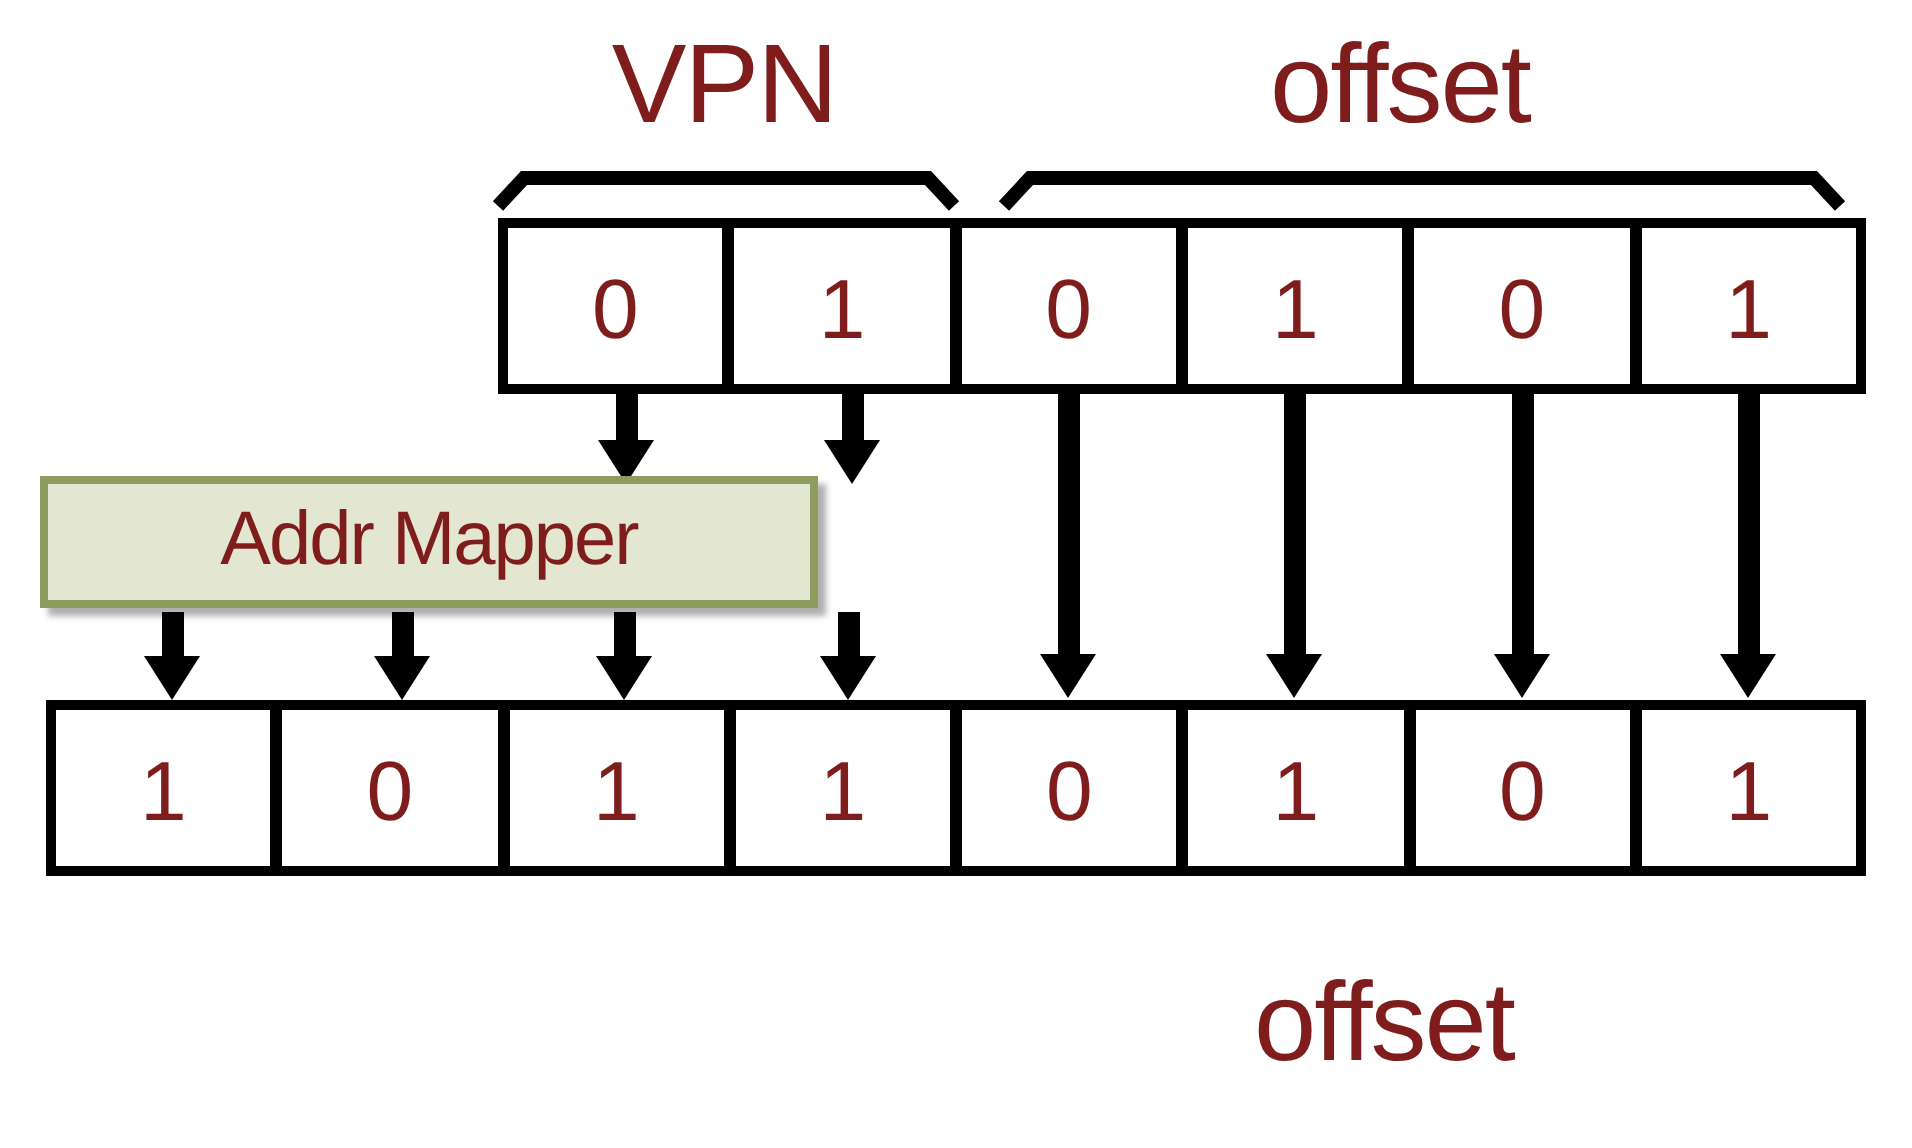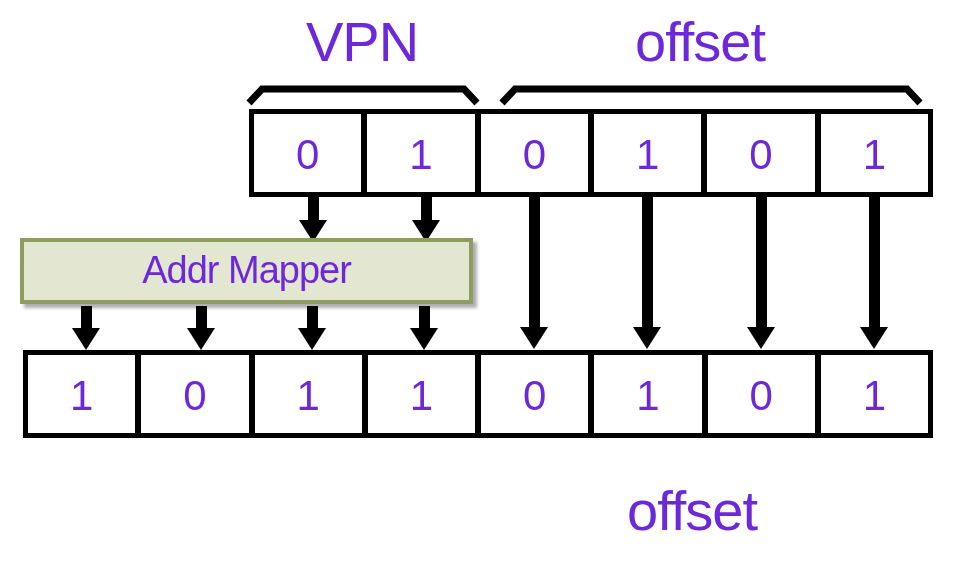--- a/index.html
+++ b/index.html
@@ -6,21 +6,21 @@
     margin: 0;
     padding: 0;
     background: #ffffff;
   }
   .canvas {
     position: relative;
     width: 956px;
     height: 574px;
     background: #ffffff;
     font-family: "Liberation Sans", sans-serif;
-    color: #6d28d9;
+    color: #7f1d1d;
     overflow: hidden;
   }
 
   
   .section-label {
     position: absolute;
     transform: translateX(-50%);
     font-size: 56px;
     line-height: 56px;
     font-weight: 400;
@@ -77,21 +77,21 @@
     border-left: 14px solid transparent;
     border-right: 14px solid transparent;
     border-top: 22px solid #000000;
   }
 
   
   .mapper-box {
     position: absolute;
     left: 20px;
     top: 238px;
-    width: 453px;
+    width: 389px;
     height: 66px;
     box-sizing: border-box;
     background: #e3e7d1;
     border: 4px solid #8e9d5f;
     box-shadow: 4px 4px 3px rgba(110,110,110,0.55);
     display: flex;
     align-items: center;
     justify-content: center;
   }
   .mapper-label {

